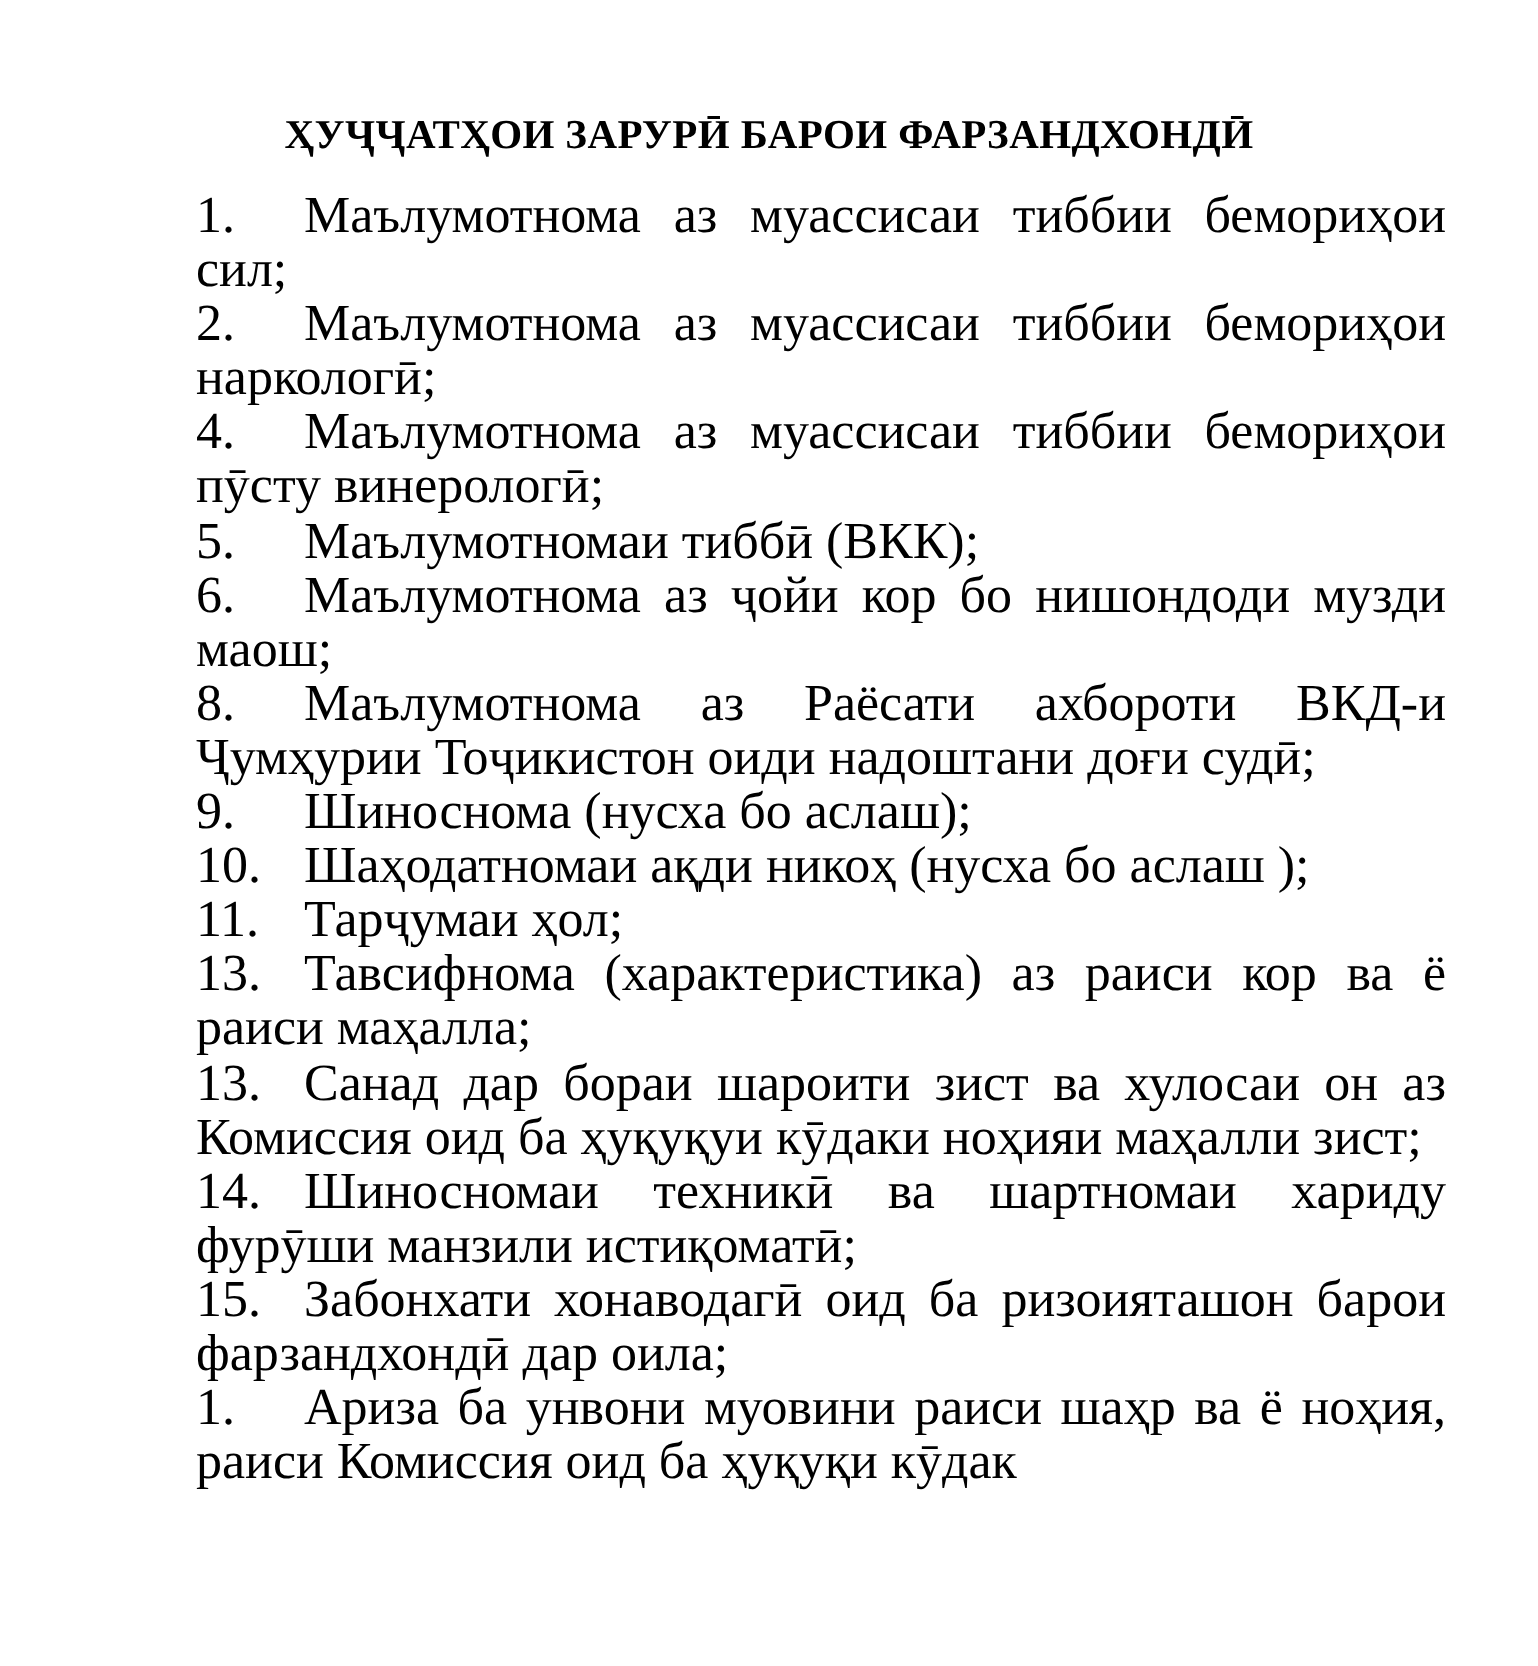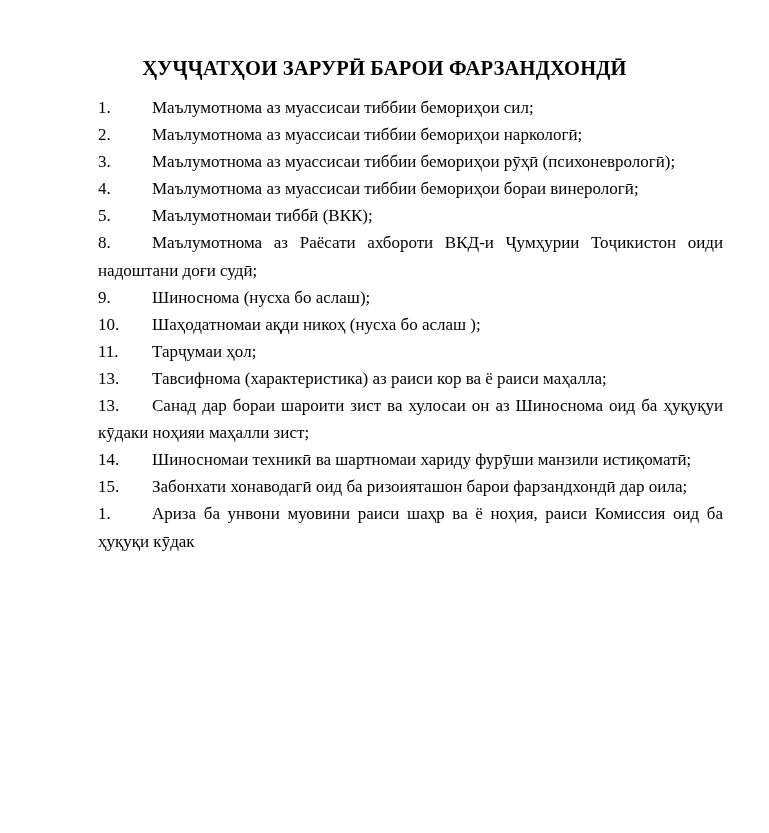--- a/index.html
+++ b/index.html
@@ -38,21 +38,21 @@
   }
   .list-block {
     position: absolute;
     top: 94px;
     left: 98px;
     width: 625px;
   }
   .list-item {
     display: block;
     position: relative;
-    font-size: 17px;
+    font-size: 26px;
     line-height: 27.1px;
     text-align: justify;
     text-justify: inter-word;
     margin: 0;
     padding: 0;
   }
   
   .list-item .num {
     display: inline-block;
     width: 54px;
@@ -70,27 +70,27 @@
 <body>
 
 <div class="page">
 
   <div class="doc-title">ҲУҶҶАТҲОИ ЗАРУРӢ БАРОИ ФАРЗАНДХОНДӢ</div>
 
   <div class="list-block">
 
   <p class="list-item wrap"><span class="num">1.</span><span class="txt">Маълумотнома аз муассисаи тиббии бемориҳои сил;</span></p>
       <p class="list-item wrap"><span class="num">2.</span><span class="txt">Маълумотнома аз  муассисаи тиббии бемориҳои наркологӣ;</span></p>
-      <p class="list-item wrap"><span class="num">3.</span><span class="txt">Маълумотнома аз муассисаи тиббии бемориҳои рӯҳӣ (психоневрологӣ);</span></p>
-      <p class="list-item wrap"><span class="num">4.</span><span class="txt">Маълумотнома аз муассисаи тиббии бемориҳои бораи  винерологӣ;</span></p>
+      <p class="list-item wrap"><span class="num">4.</span><span class="txt">Маълумотнома аз муассисаи тиббии бемориҳои пӯсту  винерологӣ;</span></p>
       <p class="list-item wrap"><span class="num">5.</span><span class="txt">Маълумотномаи тиббӣ (ВКК);</span></p>
+      <p class="list-item wrap"><span class="num">6.</span><span class="txt">Маълумотнома аз ҷойи кор бо нишондоди музди маош;</span></p>
       <p class="list-item wrap"><span class="num">8.</span><span class="txt">Маълумотнома аз Раёсати ахбороти ВКД-и Ҷумҳурии Тоҷикистон оиди надоштани доғи судӣ;</span></p>
       <p class="list-item wrap"><span class="num">9.</span><span class="txt">Шиносномa (нусха бо аслаш);</span></p>
       <p class="list-item wrap"><span class="num">10.</span><span class="txt">Шаҳодатномаи ақди никоҳ  (нусха бо аслаш );</span></p>
       <p class="list-item wrap"><span class="num">11.</span><span class="txt">Тарҷумаи ҳол;</span></p>
       <p class="list-item wrap"><span class="num">13.</span><span class="txt">Тавсифнома (характеристика) аз раиси кор ва ё раиси маҳалла;</span></p>
-      <p class="list-item wrap"><span class="num">13.</span><span class="txt">Санад дар бораи шароити зист  ва хулосаи он аз Шиносномa оид ба ҳуқуқуи кӯдаки ноҳияи маҳалли  зист;</span></p>
+      <p class="list-item wrap"><span class="num">13.</span><span class="txt">Санад дар бораи шароити зист  ва хулосаи он аз Комиссия оид ба ҳуқуқуи кӯдаки ноҳияи маҳалли  зист;</span></p>
       <p class="list-item wrap"><span class="num">14.</span><span class="txt">Шиносномаи техникӣ ва шартномаи хариду фурӯши манзили истиқоматӣ;</span></p>
       <p class="list-item wrap"><span class="num">15.</span><span class="txt">Забонхати хонаводагӣ оид ба ризоияташон  барои фарзандхондӣ дар оила;</span></p>
       <p class="list-item wrap"><span class="num">1.</span><span class="txt">Ариза ба унвони  муовини раиси шаҳр ва ё ноҳия, раиси Комиссия оид ба ҳуқуқи кӯдак</span></p>
     </div>
 
 </div>
 
 </body></html>

